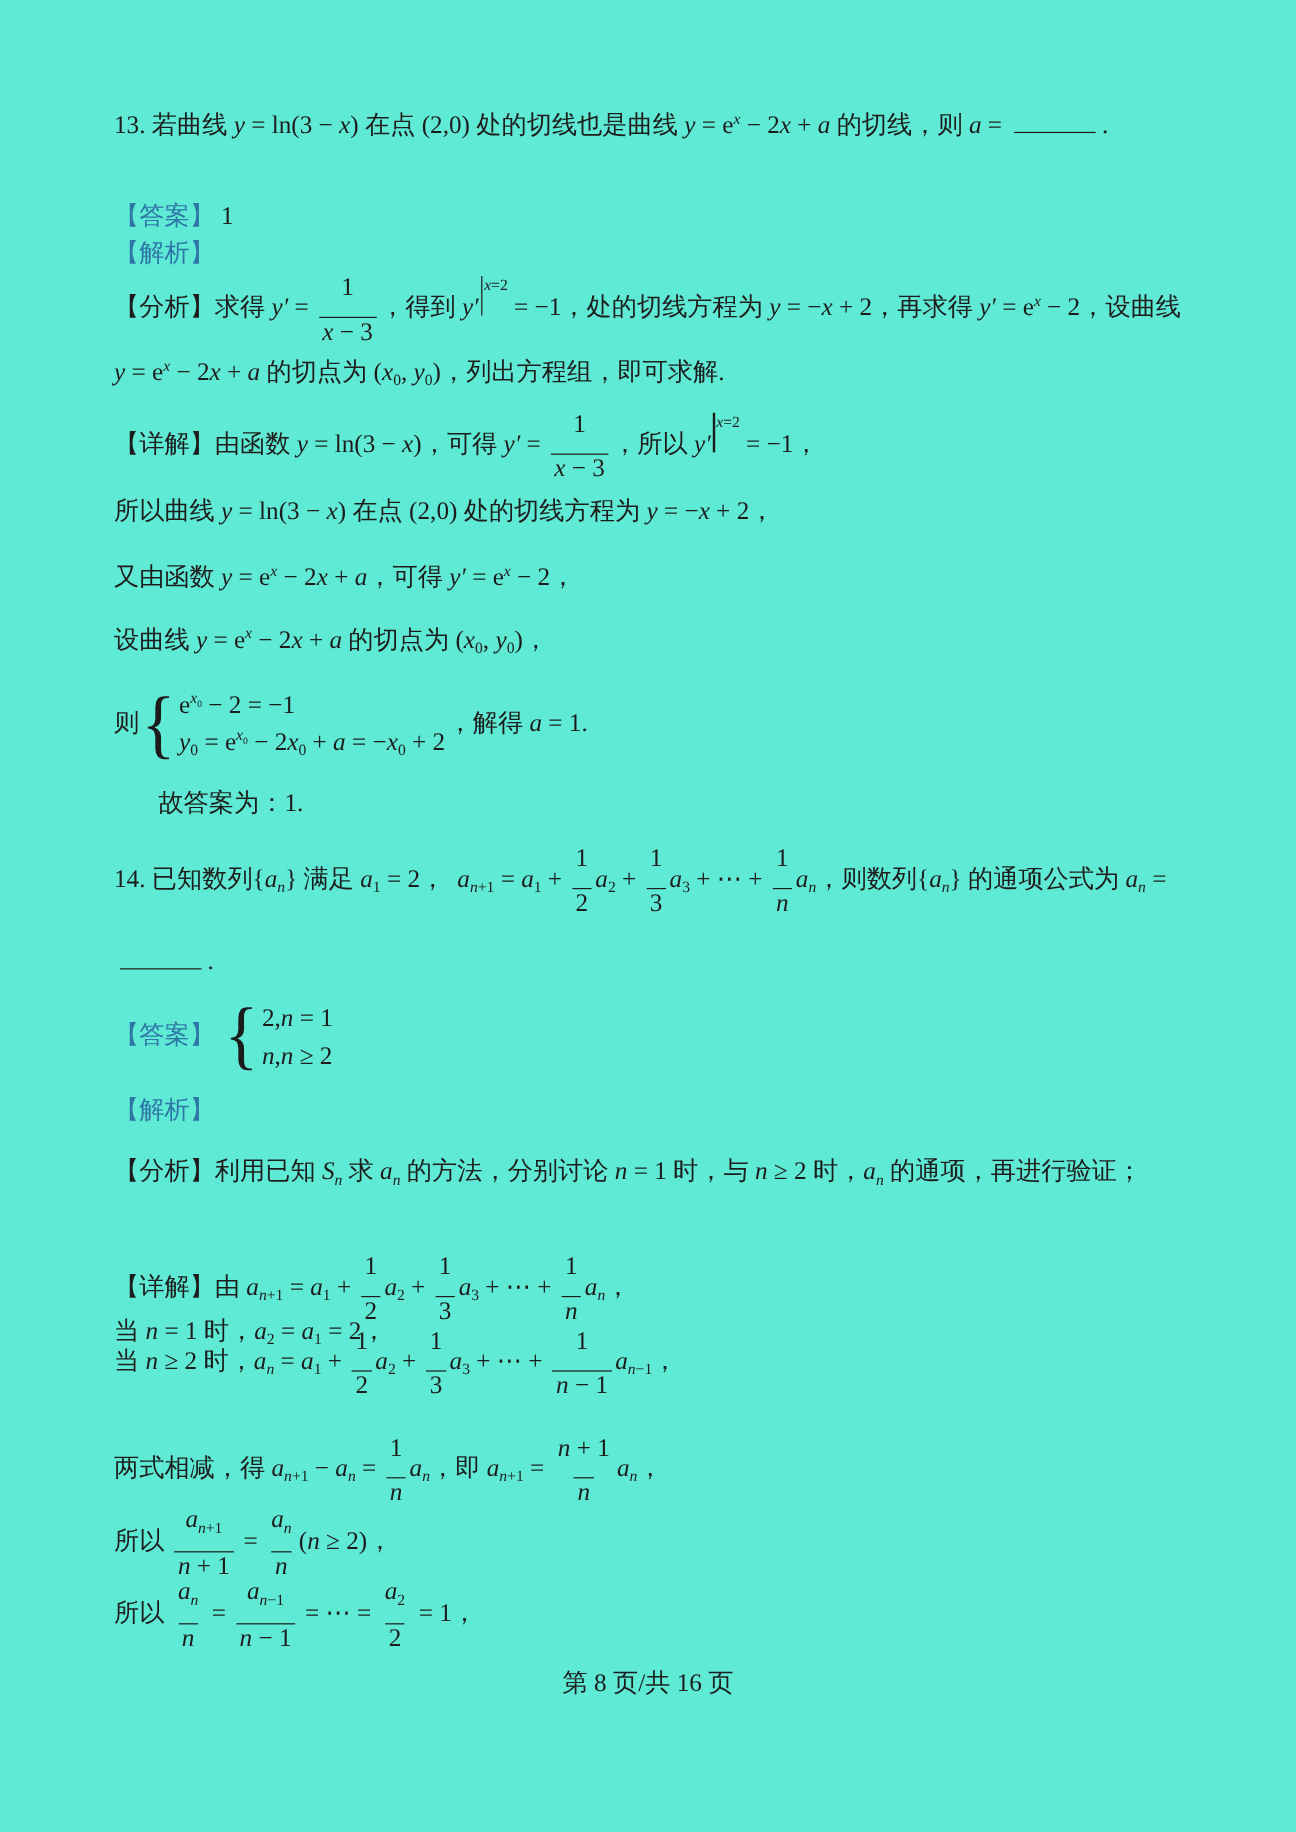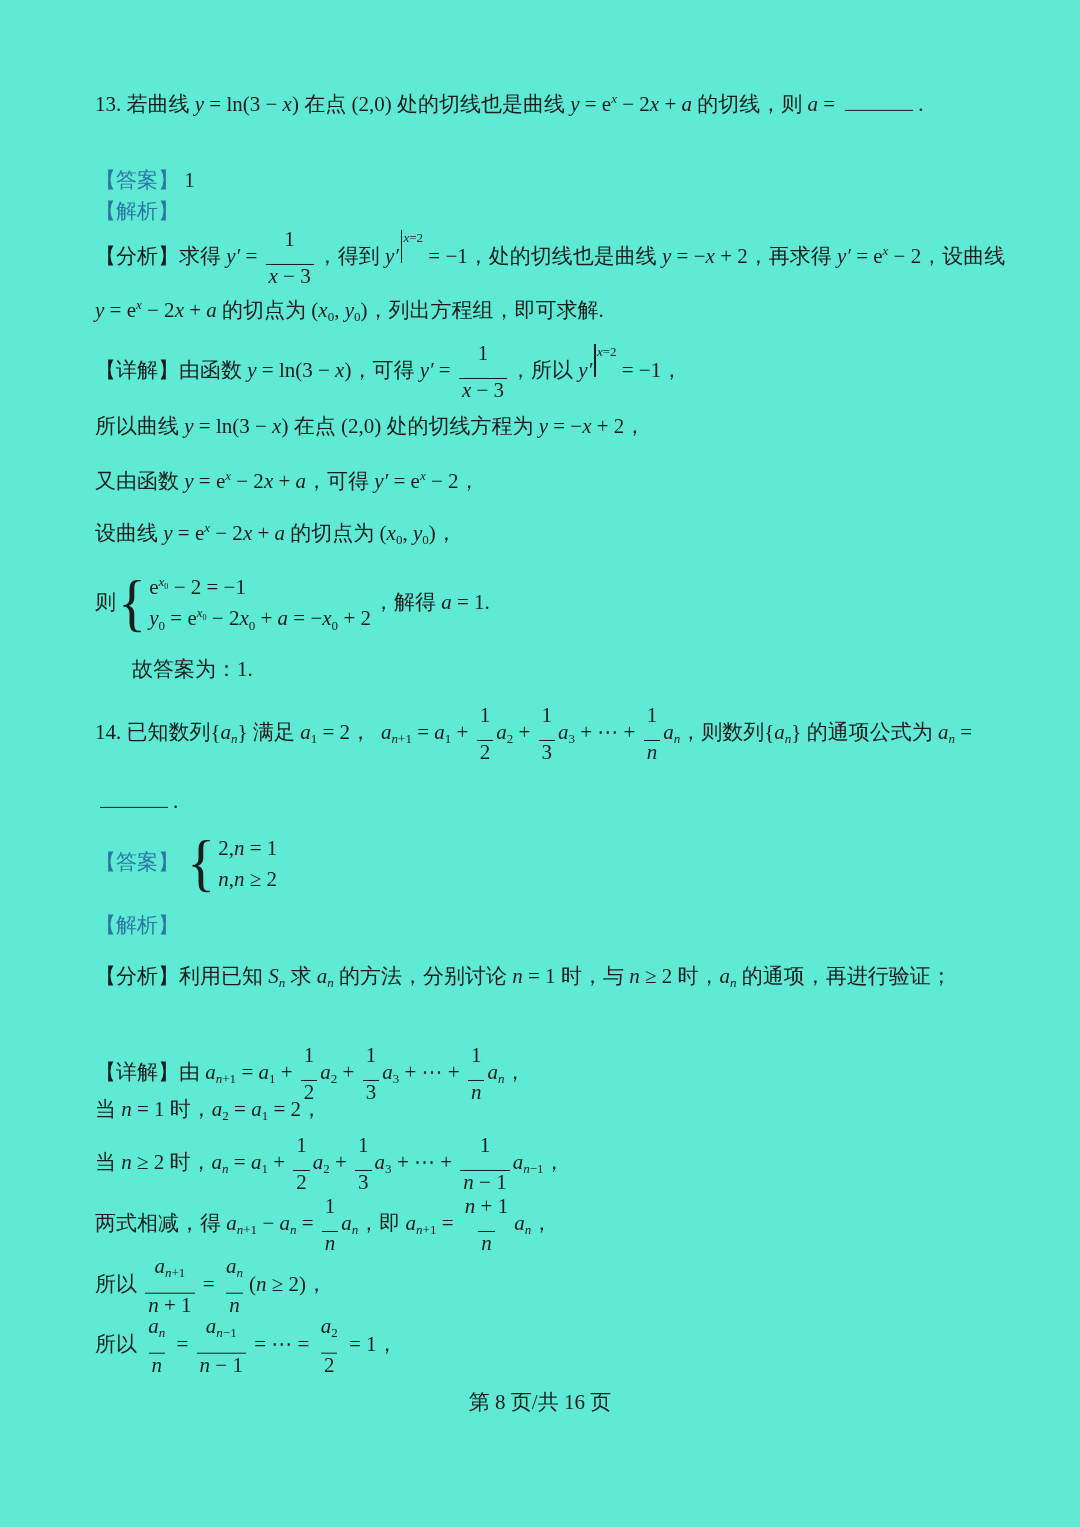--- a/index.html
+++ b/index.html
@@ -58,21 +58,21 @@
   <div id="content">
       <div class="line" style="top: 103px;"><span class="ct">13. 若曲线 </span><span class="mi">y</span><span class="mr"> = ln(3 − </span><span class="mi">x</span><span class="mr">)</span><span class="ct"> 在点 </span><span class="mr">(2,0)</span><span class="ct"> 处的切线也是曲线 </span><span class="mi">y</span><span class="mr"> = e</span><span class="sup"><span class="mi">x</span></span><span class="mr"> − 2</span><span class="mi">x</span><span class="mr"> + </span><span class="mi">a</span><span class="ct"> 的切线，则 </span><span class="mi">a</span><span class="mr"> = </span><span class="blank" style="width: 68px;"></span><span class="mr">.</span></div>
       <div class="line" style="top: 161px; margin-top: 19px;"><span class="lbl">【答案】</span><span class="mr"> 1</span></div>
       <div class="line" style="top: 211px;"><span class="lbl">【解析】</span></div>
       <div class="line" style="top: 258px;"><span class="ct">【分析】求得 </span><span class="mi">y′</span><span class="mr"> = </span><span class="frac">
           <span class="num"><span class="mr">1</span></span>
           <span class="den"><span class="mi">x</span><span class="mr"> − 3</span></span>
         </span><span class="ct">，得到 </span><span class="mi">y′</span><span class="eval">
           <span class="bar"></span>
           <span class="sub"><span class="mi">x</span><span class="mr">=2</span></span>
-        </span><span class="mr"> = −1</span><span class="ct">，处的切线也是曲线 </span><span class="mi">y</span><span class="mr"> = −</span><span class="mi">x</span><span class="mr"> + 2</span><span class="ct">，再求得 </span><span class="mi">y′</span><span class="mr"> = e</span><span class="sup"><span class="mi">x</span></span><span class="mr"> − 2</span><span class="ct">，设曲线</span></div>
+        </span><span class="mr"> = −1</span><span class="ct">，处的切线方程为 </span><span class="mi">y</span><span class="mr"> = −</span><span class="mi">x</span><span class="mr"> + 2</span><span class="ct">，再求得 </span><span class="mi">y′</span><span class="mr"> = e</span><span class="sup"><span class="mi">x</span></span><span class="mr"> − 2</span><span class="ct">，设曲线</span></div>
       <div class="line" style="top: 311px;"><span class="mi">y</span><span class="mr"> = e</span><span class="sup"><span class="mi">x</span></span><span class="mr"> − 2</span><span class="mi">x</span><span class="mr"> + </span><span class="mi">a</span><span class="ct"> 的切点为 </span><span class="mr">(</span><span class="mi">x</span><span class="sub"><span class="mr">0</span></span><span class="mr">, </span><span class="mi">y</span><span class="sub"><span class="mr">0</span></span><span class="mr">)</span><span class="ct">，列出方程组，即可求解.</span></div>
       <div class="line" style="top: 372px;"><span class="ct">【详解】由函数 </span><span class="mi">y</span><span class="mr"> = ln(3 − </span><span class="mi">x</span><span class="mr">)</span><span class="ct">，可得 </span><span class="mi">y′</span><span class="mr"> = </span><span class="frac">
           <span class="num"><span class="mr">1</span></span>
           <span class="den"><span class="mi">x</span><span class="mr"> − 3</span></span>
         </span><span class="ct">，所以 </span><span class="mi">y′</span><span class="eval">
           <span class="bar"></span>
           <span class="sub"><span class="mi">x</span><span class="mr">=2</span></span>
         </span><span class="mr"> = −1</span><span class="ct">，</span></div>
       <div class="line" style="top: 426px;"><span class="ct">所以曲线 </span><span class="mi">y</span><span class="mr"> = ln(3 − </span><span class="mi">x</span><span class="mr">)</span><span class="ct"> 在点 </span><span class="mr">(2,0)</span><span class="ct"> 处的切线方程为 </span><span class="mi">y</span><span class="mr"> = −</span><span class="mi">x</span><span class="mr"> + 2</span><span class="ct">，</span></div>
       <div class="line" style="top: 481px;"><span class="ct">又由函数 </span><span class="mi">y</span><span class="mr"> = e</span><span class="sup"><span class="mi">x</span></span><span class="mr"> − 2</span><span class="mi">x</span><span class="mr"> + </span><span class="mi">a</span><span class="ct">，可得 </span><span class="mi">y′</span><span class="mr"> = e</span><span class="sup"><span class="mi">x</span></span><span class="mr"> − 2</span><span class="ct">，</span></div>
@@ -109,21 +109,21 @@
           <span class="num"><span class="mr">1</span></span>
           <span class="den"><span class="mr">2</span></span>
         </span><span class="mi">a</span><span class="sub"><span class="mr">2</span></span><span class="mr"> + </span><span class="frac">
           <span class="num"><span class="mr">1</span></span>
           <span class="den"><span class="mr">3</span></span>
         </span><span class="mi">a</span><span class="sub"><span class="mr">3</span></span><span class="mr"> + ⋯ + </span><span class="frac">
           <span class="num"><span class="mr">1</span></span>
           <span class="den"><span class="mi">n</span></span>
         </span><span class="mi">a</span><span class="sub"><span class="mi">n</span></span><span class="ct">，</span></div>
       <div class="line" style="top: 1110px;"><span class="ct">当 </span><span class="mi">n</span><span class="mr"> = 1</span><span class="ct"> 时，</span><span class="mi">a</span><span class="sub"><span class="mr">2</span></span><span class="mr"> = </span><span class="mi">a</span><span class="sub"><span class="mr">1</span></span><span class="mr"> = 2</span><span class="ct">，</span></div>
-      <div class="line" style="top: 1164px;"><span class="ct">当 </span><span class="mi">n</span><span class="mr"> ≥ 2</span><span class="ct"> 时，</span><span class="mi">a</span><span class="sub"><span class="mi">n</span></span><span class="mr"> = </span><span class="mi">a</span><span class="sub"><span class="mr">1</span></span><span class="mr"> + </span><span class="frac">
+      <div class="line" style="top: 1136px;"><span class="ct">当 </span><span class="mi">n</span><span class="mr"> ≥ 2</span><span class="ct"> 时，</span><span class="mi">a</span><span class="sub"><span class="mi">n</span></span><span class="mr"> = </span><span class="mi">a</span><span class="sub"><span class="mr">1</span></span><span class="mr"> + </span><span class="frac">
           <span class="num"><span class="mr">1</span></span>
           <span class="den"><span class="mr">2</span></span>
         </span><span class="mi">a</span><span class="sub"><span class="mr">2</span></span><span class="mr"> + </span><span class="frac">
           <span class="num"><span class="mr">1</span></span>
           <span class="den"><span class="mr">3</span></span>
         </span><span class="mi">a</span><span class="sub"><span class="mr">3</span></span><span class="mr"> + ⋯ + </span><span class="frac">
           <span class="num"><span class="mr">1</span></span>
           <span class="den"><span class="mi">n</span><span class="mr"> − 1</span></span>
         </span><span class="mi">a</span><span class="sub"><span class="mi">n</span><span class="mr">−1</span></span><span class="ct">，</span></div>
       <div class="line" style="top: 1225px;"><span class="ct">两式相减，得 </span><span class="mi">a</span><span class="sub"><span class="mi">n</span><span class="mr">+1</span></span><span class="mr"> − </span><span class="mi">a</span><span class="sub"><span class="mi">n</span></span><span class="mr"> = </span><span class="frac">

